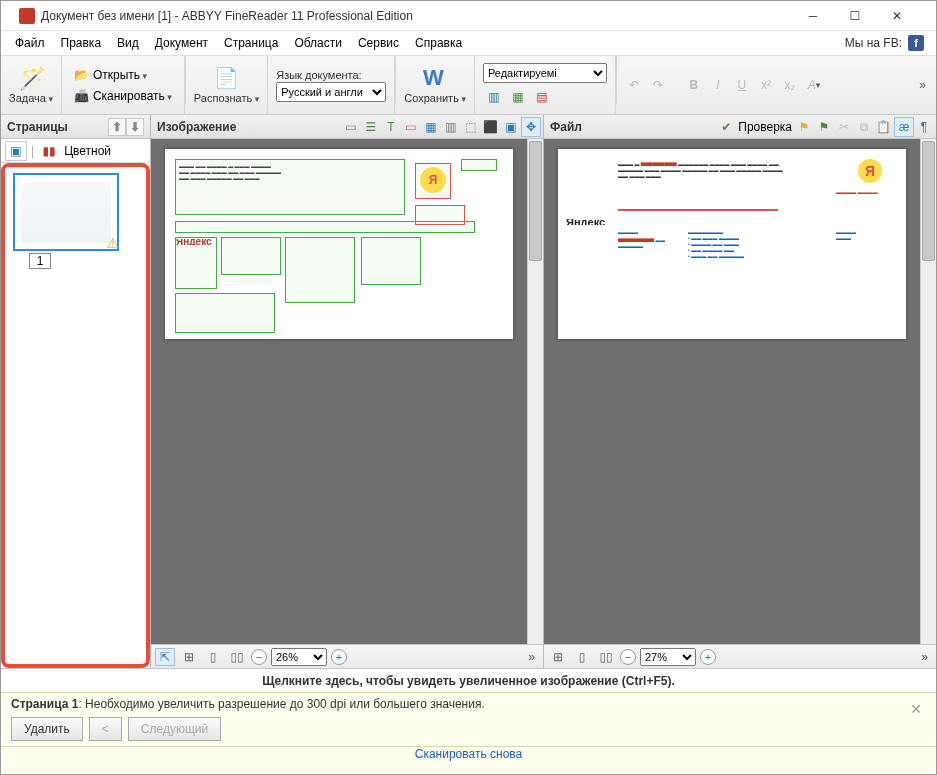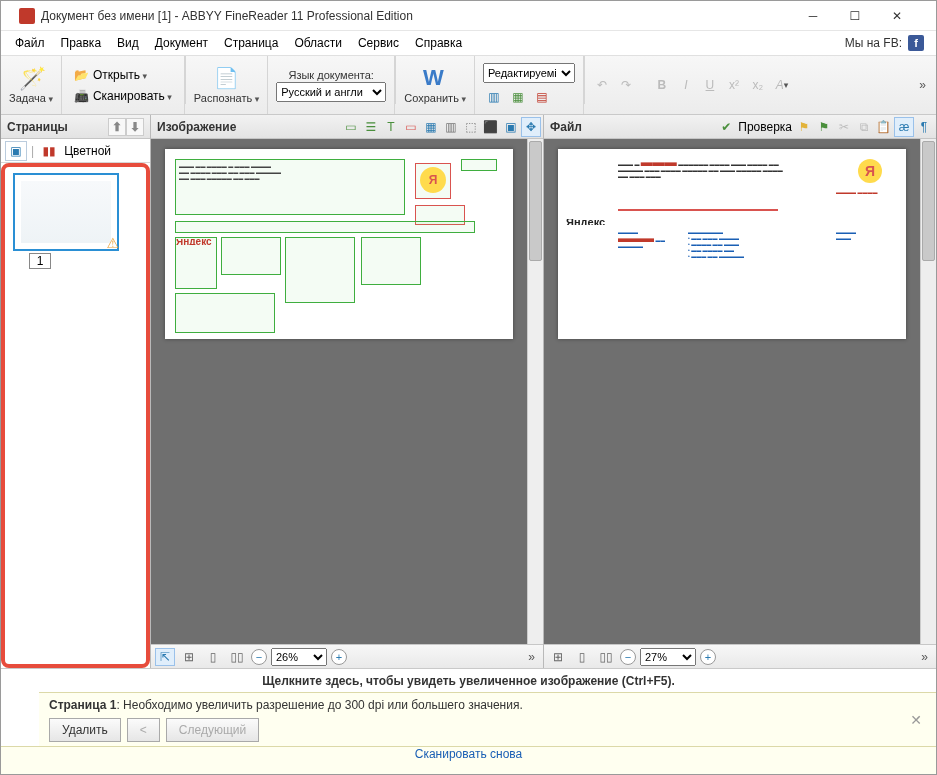--- a/index.html
+++ b/index.html
@@ -56,21 +56,21 @@
   .rgn{position:absolute;border:1px solid #3fae3f;background:rgba(120,220,120,.08);}
   .rgn.red{border-color:#d9534f;}
   .blk{position:absolute;font-size:5px;line-height:6px;color:#444;overflow:hidden;}
   .status{height:24px;background:linear-gradient(#f7f7f7,#e9e9e9);border-top:1px solid #c7c7c7;display:flex;align-items:center;padding:0 4px;gap:4px;}
   .zoom-sel{width:56px;height:18px;font-size:11px;}
   .circ{width:16px;height:16px;border:1px solid #999;border-radius:50%;display:flex;align-items:center;justify-content:center;color:#2a7ab0;font-size:11px;background:#fff;}
   .flat{width:20px;height:18px;display:flex;align-items:center;justify-content:center;color:#666;border:1px solid transparent;}
   .flat.active{border:1px solid #9ac1ea;background:#e0eefb;}
   
   .hint{height:24px;background:#fff;border-top:1px solid #c9c9c9;display:flex;align-items:center;justify-content:center;font-weight:bold;color:#333;}
-  .warn-strip{height:54px;background:#fffff0;border-top:1px solid #dcd9a8;display:flex;align-items:center;padding:4px 10px;margin-left:38px;}
+  .warn-strip{height:54px;background:#fffff0;border-top:1px solid #dcd9a8;display:flex;padding:4px 10px;}
   .warn-strip .msg{color:#333;}
   .warn-strip .msg b{font-weight:bold;}
   .warn-strip .close-x{margin-left:auto;color:#999;font-size:14px;padding:4px;}
   .btn-row{display:flex;gap:6px;margin-left:auto;align-self:flex-end;}
   .btn{border:1px solid #a9a9a9;background:linear-gradient(#fbfbfb,#e6e6e6);padding:4px 12px;color:#333;}
   .btn.dis{color:#aaa;}
   .links{height:28px;display:flex;align-items:center;gap:18px;padding:0 10px;border-top:1px solid #dcd9a8;background:#fffff0;flex-direction:column;}
   .links a{color:#1a5fb4;text-decoration:none;}
   .sep{width:1px;height:48px;background:#d5d5d5;}
   .drop::after{content:" ▾";font-size:9px;color:#555;}
@@ -115,35 +115,35 @@
     <div class="btn-inline">
       <span style="color:#6aa84f">📠</span>
         <span class="drop">Сканировать</span>
     </div>
   </div>
   <div class="sep"></div>
   <div class="tool-group">
     <div class="tool-big-icon" style="font-size:20px;color:#4a8f3c">📄</div>
     <div class="label-small drop">Распознать</div>
   </div>
-  <div class="tool-group row" style="align-items:center;">
+  <div class="tool-group row" style="align-items:flex-start;">
     <div class="label-small">Язык документа:</div>
     <select class="lang">
       <option>Русский и англи</option>
     </select>
   </div>
   <div class="sep"></div>
   <div class="tool-group">
     <div class="tool-big-icon" style="display:flex;gap:2px;align-items:center">
         <span class="save-icon">W</span>
       </div>
     <div class="label-small drop">Сохранить</div>
   </div>
   <div class="tool-group row" style="justify-content:center;gap:4px;">
-    <select class="lang" style="width:92px">
+    <select class="lang" style="width:124px">
       <option>Редактируемі</option>
     </select>
     <div style="display:flex;gap:2px">
       <div class="sq blue">▥</div>
       <div class="sq green">▦</div>
       <div class="sq" style="color:#c0392b">▤</div>
     </div>
   </div>
   <div class="sep"></div>
   <div class="edit-tool" style="flex:1;justify-content:flex-start;">

